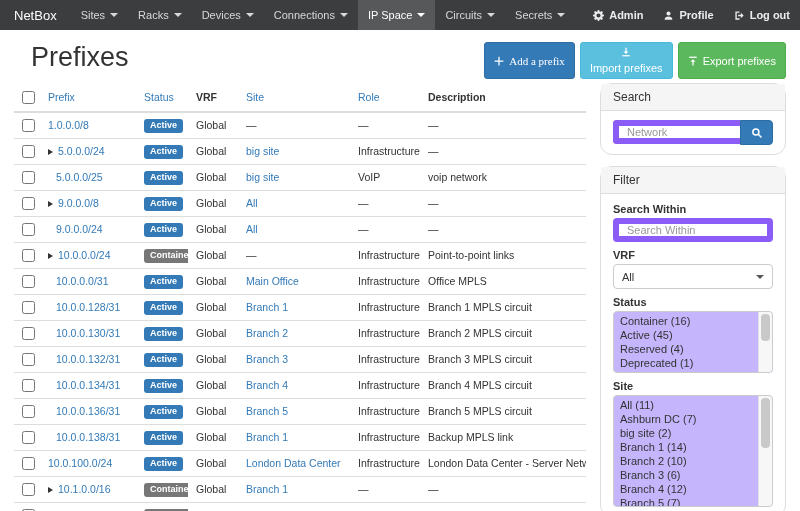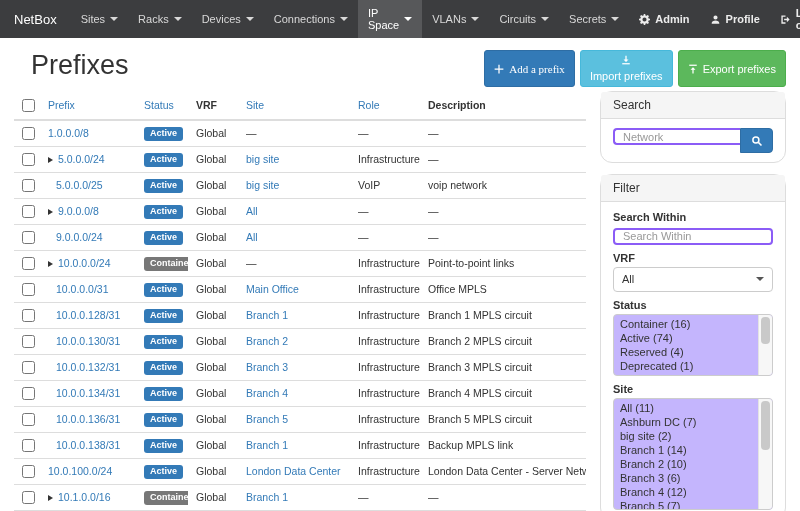--- a/index.html
+++ b/index.html
@@ -4,21 +4,21 @@
 <style>
   * { box-sizing: border-box; margin: 0; padding: 0; }
   html, body {
     width: 800px; height: 511px; overflow: hidden;
     background: #fff; color: #333;
     font-family: "Liberation Sans", sans-serif;
   }
   a { cursor: pointer; }
 
   
-  .navbar { height: 38px; background: #3c3d3f; display: flex; align-items: stretch; }
+  .navbar { height: 30px; background: #3c3d3f; display: flex; align-items: stretch; }
   .brand { color: #fff; font-size: 13px; display: flex; align-items: center; padding: 0 14px; text-decoration: none; }
   .nav-left { display: flex; }
   .nav-item { display: flex; align-items: center; gap: 5px; padding: 0 10px; font-size: 11px; color: #d9d9d9; cursor: pointer; }
   .nav-item.active { background: #57585a; color: #fff; }
   .caret { width: 0; height: 0; border-left: 4px solid transparent; border-right: 4px solid transparent; border-top: 4px solid currentColor; display: inline-block; }
   .caret.dark { border-top-color: #555; }
   .nav-right { margin-left: auto; display: flex; }
   .nav-item-right { display: flex; align-items: center; gap: 5px; padding: 0 10px; font-size: 11px; color: #ececec; font-weight: bold; cursor: pointer; }
   .icon-holder { display: inline-flex; align-items: center; }
   .icon-holder svg { display: block; }
@@ -48,21 +48,21 @@
   .badge-default { background: #777; }
   .tree-arrow { display: inline-block; width: 0; height: 0; border-top: 3.5px solid transparent; border-bottom: 3.5px solid transparent; border-left: 5px solid #333; margin-right: 5px; }
   .cb-cell input, .cb-head input { margin: 0; vertical-align: middle; }
 
   
   .sidebar { width: 186px; flex: none; }
   .panel { border: 1px solid #ddd; border-radius: 12px; margin-bottom: 11px; background: #fff; }
   .panel-heading { background: #f5f5f5; border-bottom: 1px solid #ddd; border-radius: 3px 3px 0 0; padding: 6px 12px; font-size: 12px; color: #333; }
   .panel-body { padding: 9px 12px; }
   .input-group { display: flex; }
-  .form-control { height: 17px; border: 2px solid #8b5cf6; border-radius: 4px; font-size: 11px; padding: 0 8px; width: 100%; font-family: inherit; color: #333; background: #fff; }
+  .form-control { height: 24px; border: 6px solid #8b5cf6; border-radius: 4px; font-size: 11px; padding: 0 8px; width: 100%; font-family: inherit; color: #333; background: #fff; }
   .form-control::placeholder { color: #999; }
   .ig-input { border-radius: 4px 0 0 4px; border-right: none; flex: 1; min-width: 0; }
   .ig-btn { width: 33px; height: 25px; background: #337ab7; border: 1px solid #2e6da4; border-radius: 0 4px 4px 0; color: #fff; display: flex; align-items: center; justify-content: center; cursor: pointer; }
   .form-group { margin-bottom: 7px; }
   .form-group:last-child { margin-bottom: 0; }
   .form-group label { display: block; font-size: 11px; font-weight: bold; margin-bottom: 3px; color: #333; }
   .fselect { height: 25px; border: 1px solid #ccc; border-radius: 4px; background: #fff; display: flex; align-items: center; justify-content: space-between; padding: 0 8px; font-size: 11px; cursor: pointer; }
   .listbox { position: relative; border: 1px solid #ccc; border-radius: 4px; background: #c4b5fd; overflow: hidden; padding: 2px 0; }
   .listbox .opt { font-size: 11px; padding: 1px 6px; padding-right: 18px; white-space: nowrap; overflow: hidden; cursor: default; }
   .fake-scroll { position: absolute; top: 0; right: 0; bottom: 0; width: 14px; background: #f7f7f7; border-left: 1px solid #e3e3e3; }
@@ -85,24 +85,20 @@
       <div class="nav-item">
         <span>Devices</span>
         <span class="caret"></span>
       </div>
       <div class="nav-item">
         <span>Connections</span>
         <span class="caret"></span>
       </div>
       <div class="nav-item active">
         <span>IP Space</span>
-        <span class="caret"></span>
-      </div>
-      <div class="nav-item">
-        <span>VLANs</span>
         <span class="caret"></span>
       </div>
       <div class="nav-item">
         <span>Circuits</span>
         <span class="caret"></span>
       </div>
       <div class="nav-item">
         <span>Secrets</span>
         <span class="caret"></span>
       </div>
@@ -370,21 +366,21 @@
             <label>VRF</label>
             <div class="fselect">
               <span>All</span>
               <span class="caret dark"></span>
             </div>
           </div>
           <div class="form-group">
             <label>Status</label>
             <div class="listbox" style="height:62px">
                 <div class="opt">Container (16)</div>
-                <div class="opt">Active (74)</div>
+                <div class="opt">Active (45)</div>
                 <div class="opt">Reserved (4)</div>
                 <div class="opt">Deprecated (1)</div>
                 <div class="fake-scroll">
                   <div class="fake-thumb"></div>
                 </div>
               </div>
           </div>
           <div class="form-group">
             <label>Site</label>
             <div class="listbox" style="height:112px">

